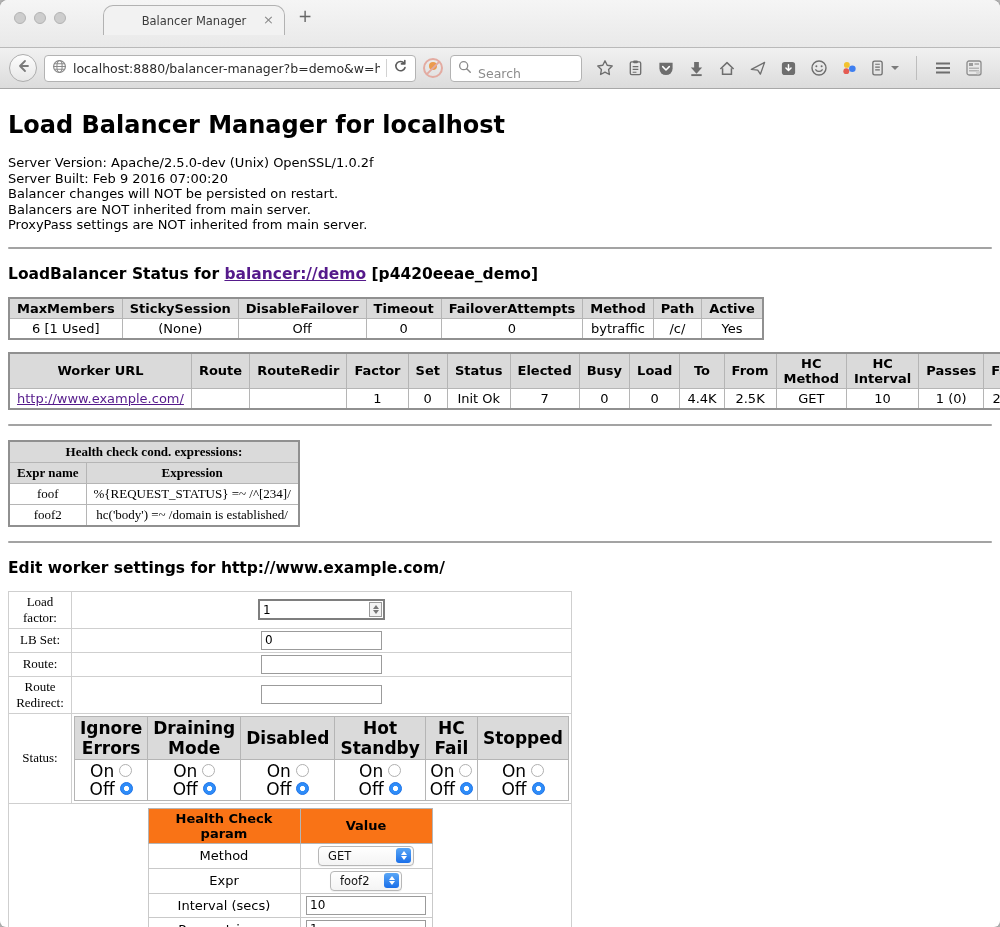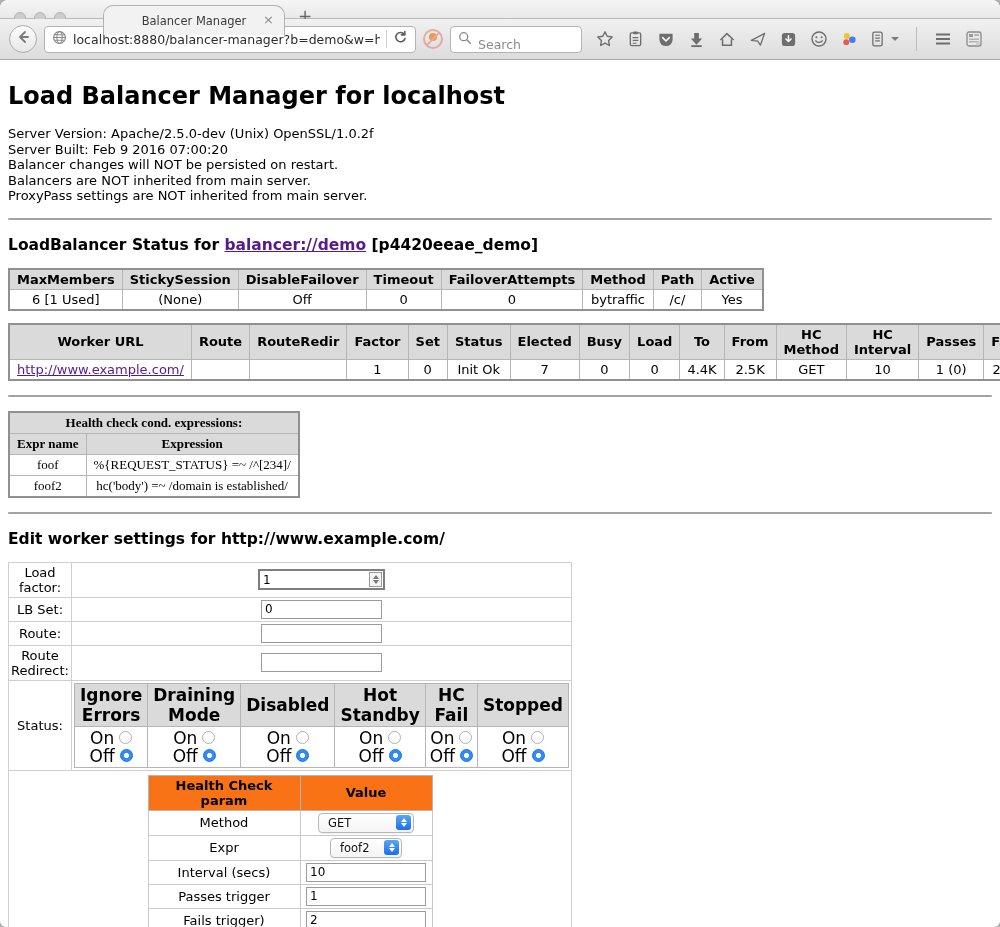--- a/index.html
+++ b/index.html
@@ -10,21 +10,21 @@
     -webkit-font-smoothing:antialiased;
   }
   .window {
     width:1000px; height:927px; background:#fff; margin:0 auto;
     border-radius:8px 8px 6px 6px; overflow:hidden; position:relative;
     box-shadow:0 0 6px rgba(0,0,0,.35);
   }
 
   
   .tabstrip {
-    height:19px; background:linear-gradient(#f5f5f5,#e9e9e9);
+    height:48px; background:linear-gradient(#f5f5f5,#e9e9e9);
     border-bottom:1px solid #b9b9b9; position:relative;
   }
   .traffic-lights { position:absolute; left:14px; top:12px; display:flex; gap:8px; }
   .traffic-light {
     width:12px; height:12px; border-radius:50%;
     background:#cdcdcd; border:1px solid #b3b3b3;
   }
   .tab {
     position:absolute; left:103px; top:5px; width:182px; height:30px;
     background:#f2f2f2; border:1px solid #b2b2b2; border-bottom:none;
@@ -99,21 +99,21 @@
   table.tbl th { background:#dadada; font-weight:bold; }
   table.worker { width:984px; }
   td.left { text-align:left; }
 
   
   table.form-tbl {
     border-collapse:collapse; font-size:13px; width:564px; border:1px solid #9c9c9c;
     margin-top:2px;
   }
   table.form-tbl > tbody > tr > td { border:1px solid #cfcfcf; padding:2px; height:24px; }
-  td.flabel { width:99px; text-align:center; }
+  td.flabel { width:99px; text-align:center;font-family:Liberation Serif, serif; }
   td.fvalue { text-align:center; }
   input.txt {
     width:121px; height:19px; border:1px solid #9b9b9b; font-size:12px; padding:0 3px;
     font-family:inherit; background:#fff; border-radius:0;
   }
   .numwrap {
     display:inline-flex; align-items:center; width:127px; height:21px;
     border:2px solid #7e7e7e; background:#fff; padding:0 1px 0 3px;
   }
   .numwrap .numval { flex:1; font-size:12px; text-align:left; }

